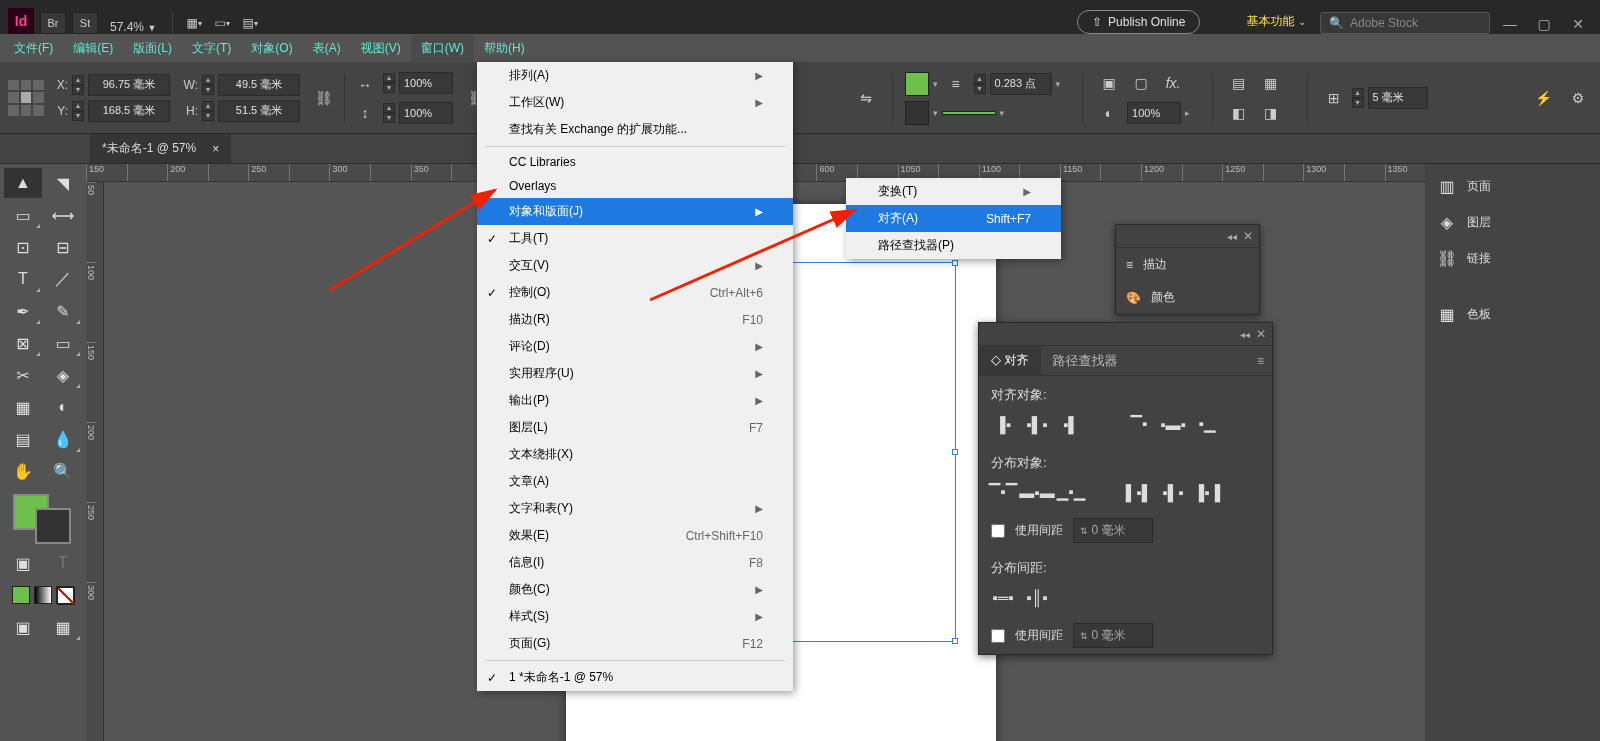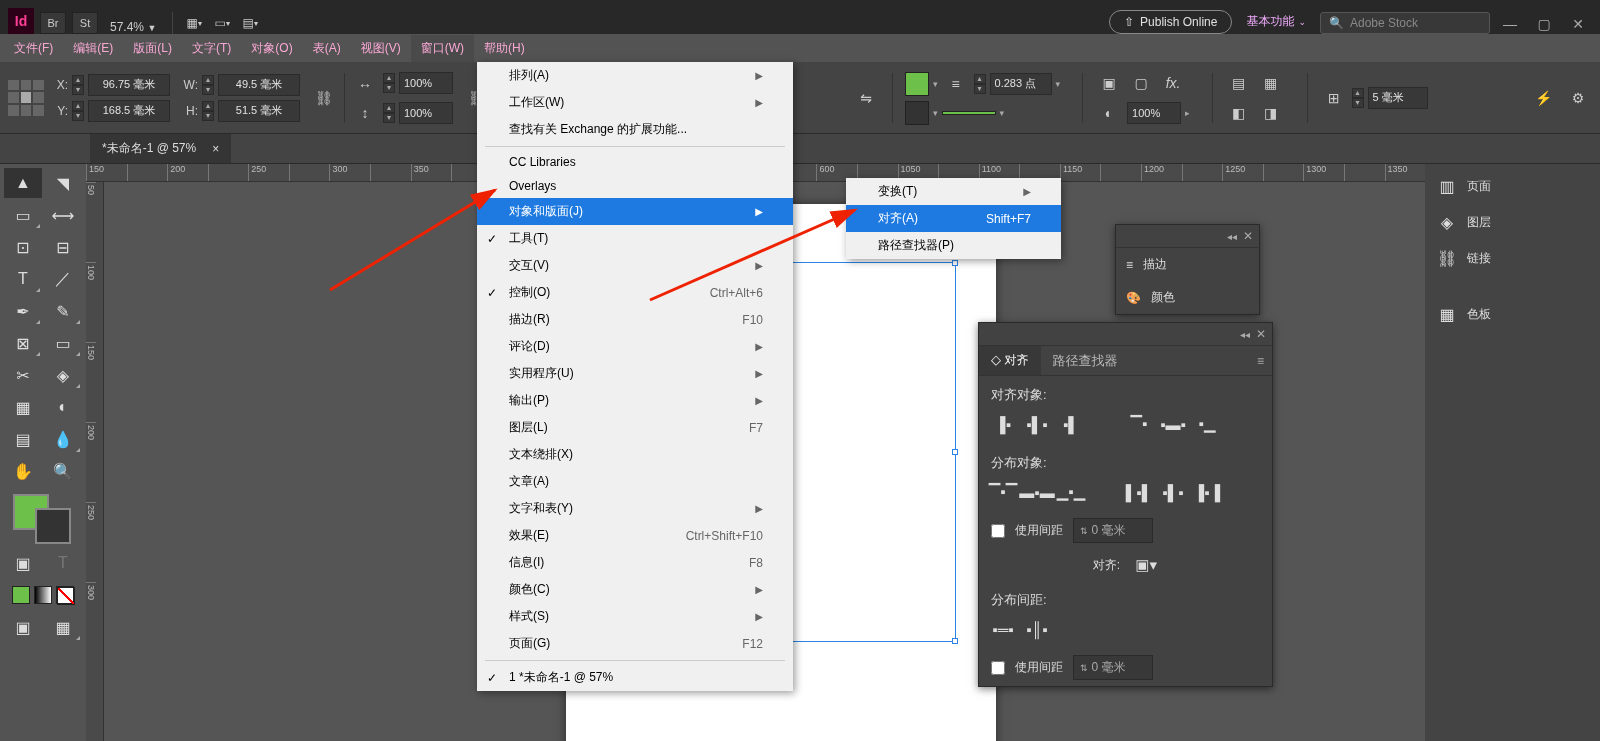--- a/index.html
+++ b/index.html
@@ -6,28 +6,28 @@
 body { background: #535353; color: #e0e0e0; width: 1600px; height: 741px; overflow: hidden; position: relative; }
 
 
 .titlebar { height: 34px; background: #282828; display: flex; align-items: flex-end; padding: 0 8px; gap: 6px; }
 .titlebar .id-logo { width: 26px; height: 26px; background: #2c0016; color: #ff3f96; font-weight: bold; display: flex; align-items: center; justify-content: center; font-size: 14px; }
 .titlebar .sq-btn { width: 26px; height: 22px; background: #383838; color: #ccc; display: flex; align-items: center; justify-content: center; font-size: 11px; border: 1px solid #222; }
 .titlebar .zoom { color: #ccc; padding: 0 6px; }
 .titlebar .vsep { width: 1px; height: 22px; background: #444; margin: 0 4px; }
 .titlebar .spacer { flex: 1; }
 .titlebar .publish { border: 1px solid #888; border-radius: 14px; padding: 4px 14px; color: #e0e0e0; display: flex; align-items: center; gap: 6px; }
-.titlebar .workspace { padding: 4px 8px; color: #f0abfc; display: flex; align-items: center; gap: 4px; }
+.titlebar .workspace { padding: 4px 8px; color: #fde047; display: flex; align-items: center; gap: 4px; margin-left: 32px; }
 .titlebar .search { background: #383838; border: 1px solid #555; border-radius: 3px; padding: 3px 8px; width: 170px; color: #888; display: flex; align-items: center; gap: 6px; }
 .titlebar .win-btn { width: 28px; height: 20px; color: #aaa; display: flex; align-items: center; justify-content: center; font-size: 14px; }
 .tb-icon { width: 22px; height: 22px; color: #ccc; display: flex; align-items: center; justify-content: center; }
 
 
 .menubar { height: 28px; background: #535353; display: flex; align-items: center; padding: 0 4px; }
-.menubar .mi { padding: 5px 10px; color: #f9a8d4; }
+.menubar .mi { padding: 5px 10px; color: #5eead4; }
 .menubar .mi.open { background: #4a4a4a; }
 
 
 .controlbar { height: 72px; background: #444; display: flex; align-items: center; padding: 0 8px; border-bottom: 1px solid #2a2a2a; position: relative; }
 .ctrl-group { display: flex; flex-direction: column; gap: 4px; margin-right: 10px; }
 .ctrl-row { display: flex; align-items: center; gap: 4px; }
 .ctrl-label { color: #ccc; font-size: 12px; width: 18px; text-align: right; }
 .ctrl-input { background: #383838; border: 1px solid #2a2a2a; color: #e0e0e0; padding: 2px 4px; width: 82px; height: 22px; display: flex; align-items: center; justify-content: center; font-size: 11px; }
 .ctrl-spin { display:flex; flex-direction:column; }
 .ctrl-spin span { width:12px; height:10px; background:#383838; border:1px solid #2a2a2a; font-size:8px; text-align:center; line-height:8px; color:#aaa; }
@@ -607,24 +607,20 @@
     </div>
   </div>
   <div class="ap-row">
     <input type="checkbox" style="">
     <span>使用间距</span>
     <div class="ap-input">
         <span style="font-size:9px">⇅</span>
         <span>0 毫米</span>
       </div>
   </div>
-  <div class="ap-row" style="justify-content:center;gap:14px">
-    <span>对齐:</span>
-    <div class="ap-icon">▣▾</div>
-  </div>
   <div class="ap-section">分布间距:</div>
   <div class="ap-icons">
     <div class="ap-group">
       <div class="ap-icon">▪═▪</div>
       <div class="ap-icon">▪║▪</div>
     </div>
   </div>
   <div class="ap-row">
     <input type="checkbox" style="">
     <span>使用间距</span>

